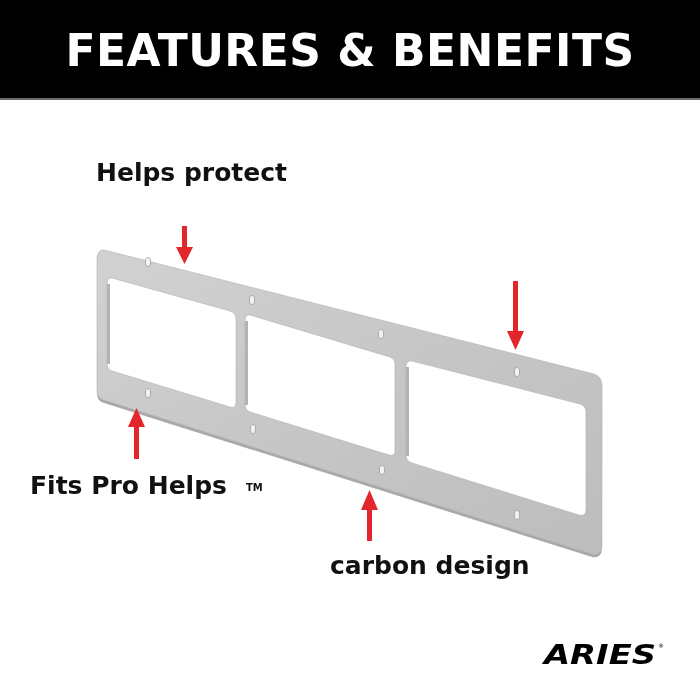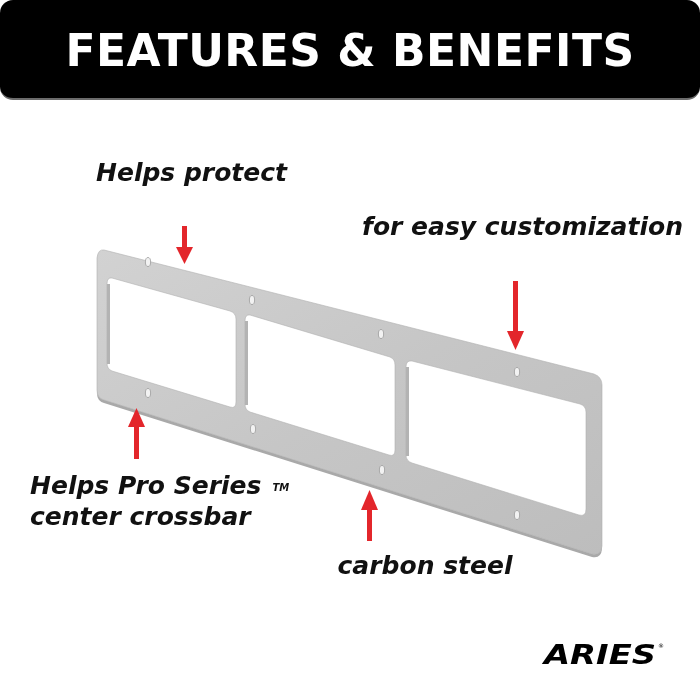--- a/index.html
+++ b/index.html
@@ -6,43 +6,42 @@
     body {
       width: 700px; height: 700px; position: relative; overflow: hidden;
       background: #ffffff;
       font-family: "DejaVu Sans", sans-serif;
     }
     .header {
       position: absolute; left: 0; top: 0; width: 700px; height: 100px;
       background: #000000;
       border-bottom: 2px solid #6b6b6b;
       box-sizing: border-box;
-      display: flex; align-items: center; justify-content: center; border-radius: 13px;
+      display: flex; align-items: center; justify-content: center;
     }
     .header-title {
       color: #ffffff;
       font-family: "DejaVu Sans", sans-serif;
       font-weight: bold;
       font-size: 44px;
       letter-spacing: 0.5px;
       margin-top: 2px;
     }
     .callout {
       position: absolute;
       color: #111111;
       font-family: "DejaVu Sans", sans-serif;
       font-weight: bold;
       font-size: 25px;
       line-height: 31px;
       text-align: center;
       white-space: nowrap;
-      font-style: italic;
     }
     .callout .line { display: block; }
-    .callout sup { font-size: 10px; vertical-align: top; position: relative; top: 2px; margin-left: 11px; }
+    .callout sup { font-size: 10px; vertical-align: top; position: relative; top: 2px; margin-left: 19px; }
     #callout-protect { left: 96px; top: 157px; width: 180px; }
     #callout-interchange { left: 362px; top: 211px; width: 310px; }
     #callout-fits { left: 30px; top: 470px; width: 220px; text-align: left; }
     #callout-steel { left: 330px; top: 550px; width: 190px; }
     .graphic { position: absolute; left: 0; top: 0; width: 700px; height: 700px; }
     .logo {
       position: absolute; left: 540px; top: 640px; width: 128px; height: 30px;
     }
   </style>
 </head>
@@ -105,28 +104,26 @@
       <polygon points="361,510 378,510 369.5,490"></polygon>
     </g>
   </g>
 </svg>
 
 <div class="callout" id="callout-protect">
   <span class="line">Helps protect</span>
 </div>
 
 <div class="callout" id="callout-interchange">
-  <span class="line">for easy customization</span>
 </div>
 
 <div class="callout" id="callout-fits">
-  <span class="line"><span>Helps Pro Series</span><sup>TM</sup></span>
-  <span class="line">center crossbar</span>
+  <span class="line"><span>Fits Pro Helps</span><sup>TM</sup></span>
 </div>
 
 <div class="callout" id="callout-steel">
-  <span class="line">carbon steel</span>
+  <span class="line">carbon design</span>
 </div>
 
 <svg class="logo" viewBox="0 0 128 30" xmlns="http://www.w3.org/2000/svg">
   <text x="4" y="24" font-family="DejaVu Sans, sans-serif" font-weight="bold" font-style="italic" font-size="26" fill="#000000" textLength="112" lengthAdjust="spacingAndGlyphs">ARIES</text>
   <text x="118" y="8" font-family="DejaVu Sans, sans-serif" font-size="6" fill="#000000">®</text>
 </svg>
 
 </body></html>

